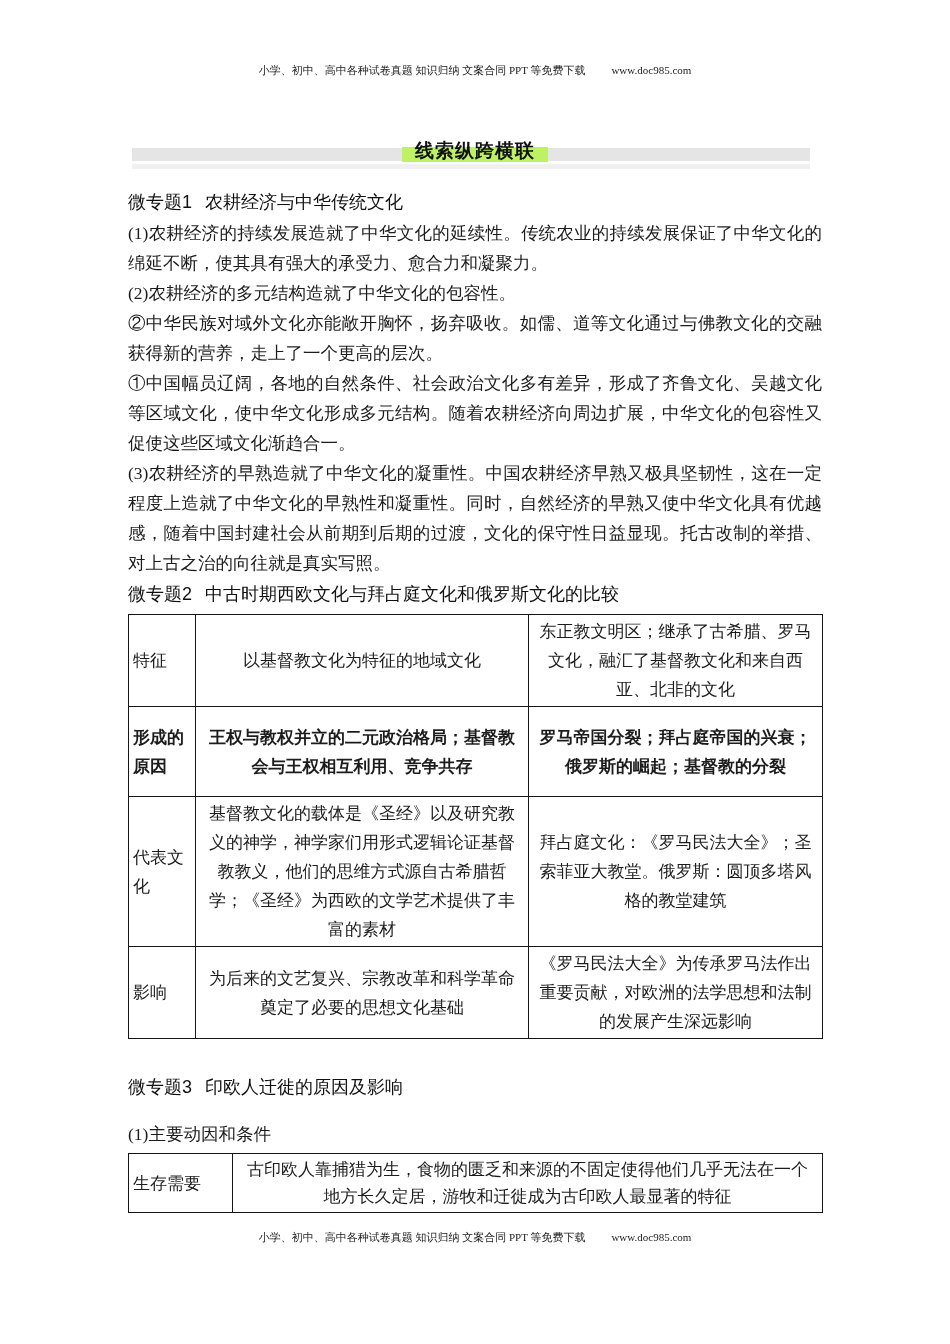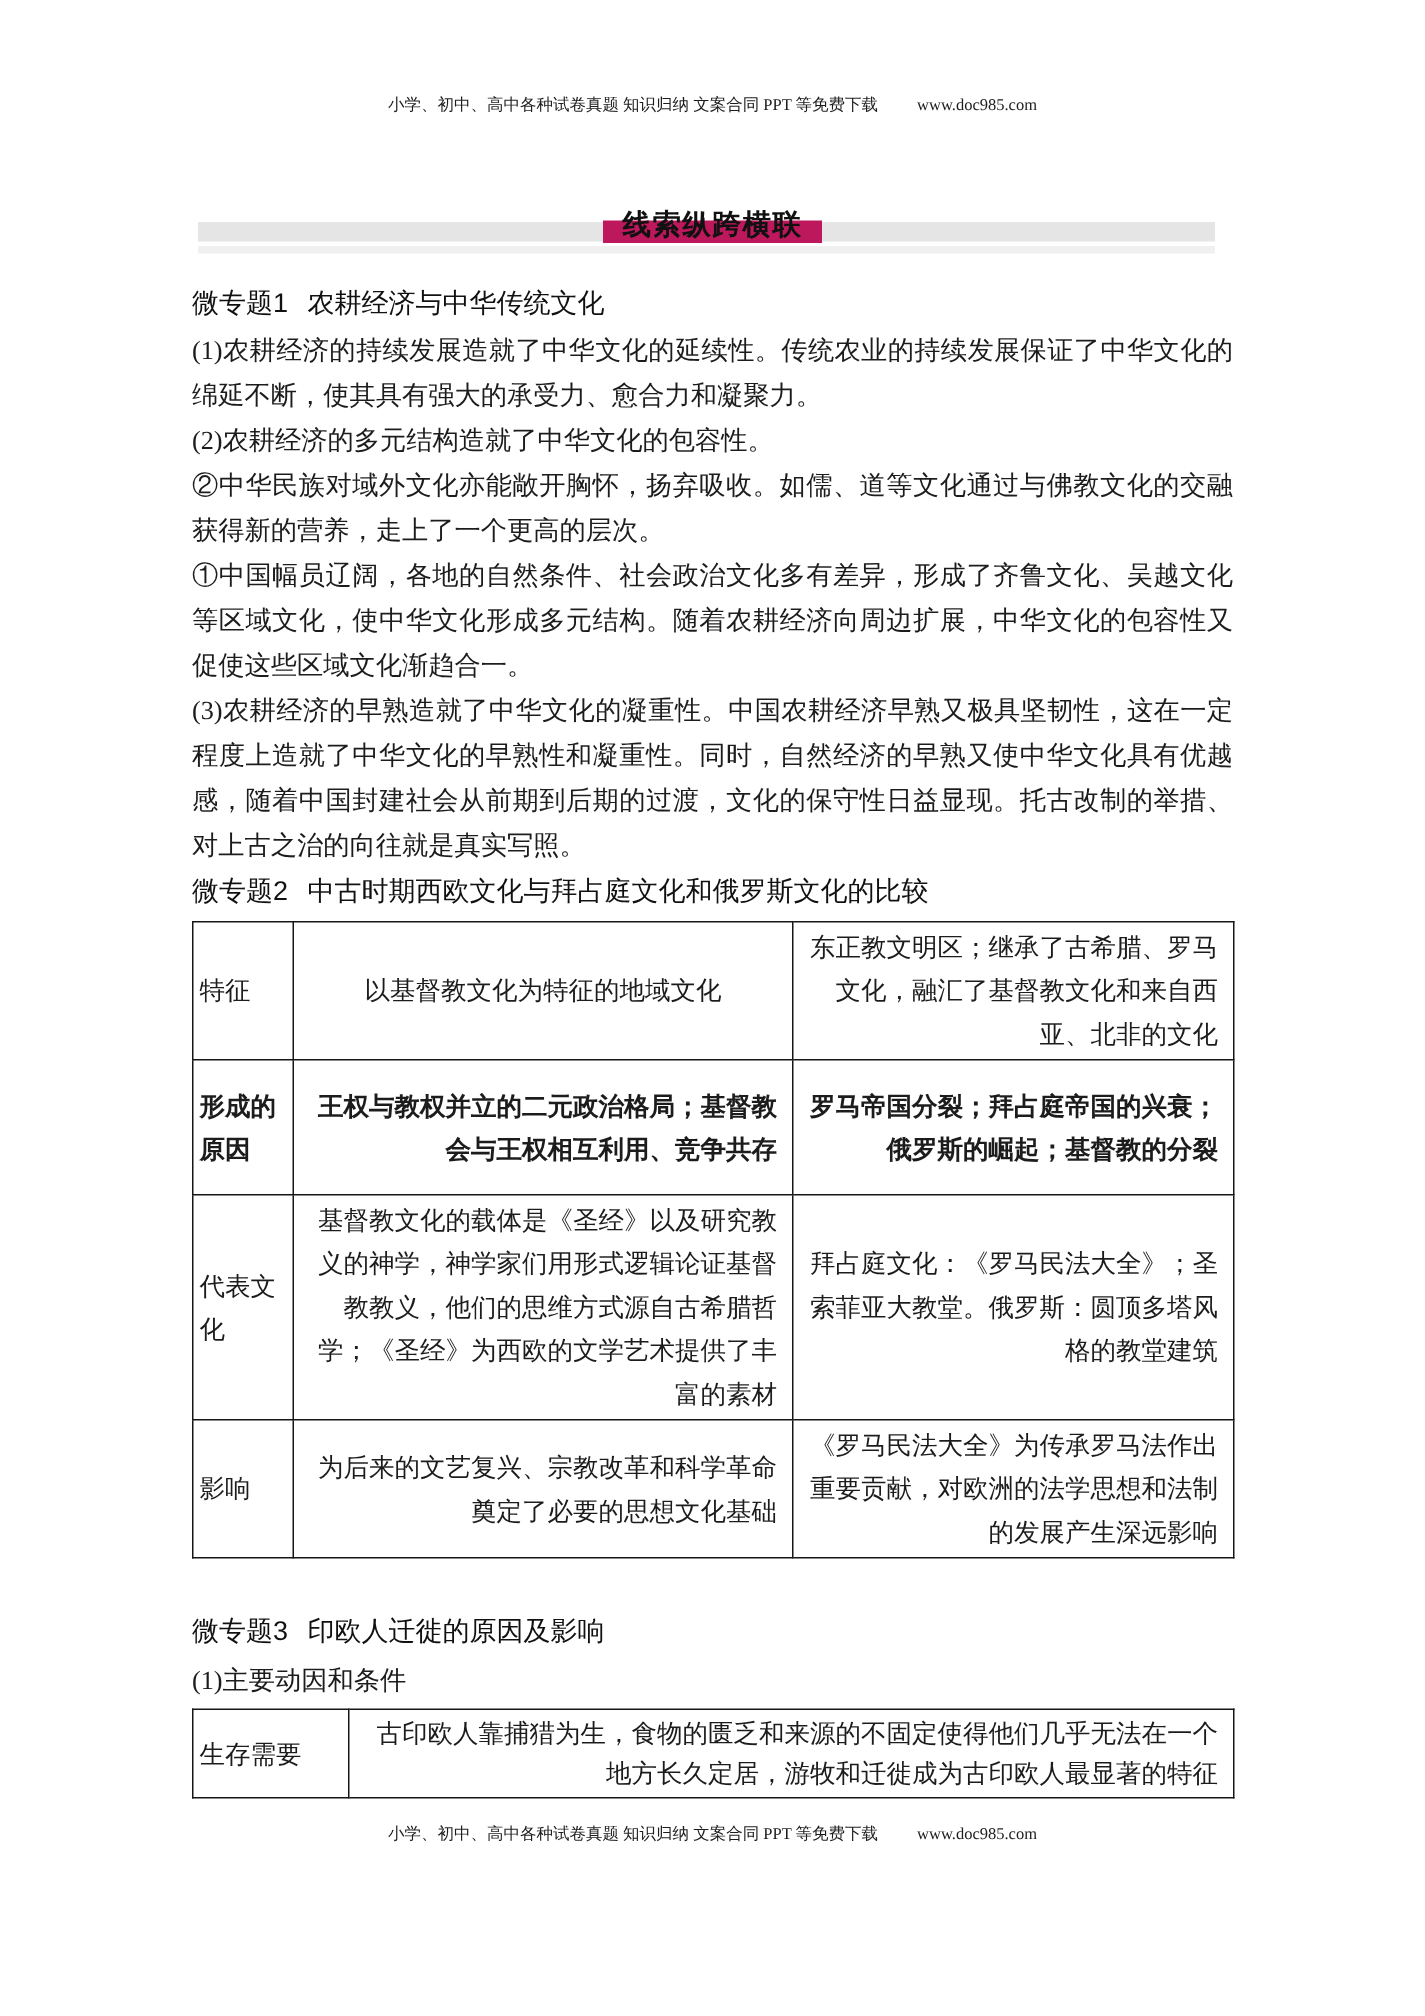--- a/index.html
+++ b/index.html
@@ -33,21 +33,21 @@
   .banner-bar {
     position: absolute; left: 4px; right: 12px; top: 14px; height: 13px;
     background: #e5e5e5;
   }
   .banner-bar2 {
     position: absolute; left: 4px; right: 12px; top: 30px; height: 5px;
     background: #f0f0f0;
   }
   .banner-title {
     position: absolute; left: 50%; transform: translateX(-50%);
-    top: 13px; height: 15px; background: #be185d; padding: 0 13px;
+    top: 13px; height: 15px; background: #bef264; padding: 0 13px;
   }
   .banner-title span {
     display: block; margin-top: -6px;
     font-family: "Liberation Sans", "DejaVu Sans", sans-serif;
     font-weight: bold; font-size: 19px; line-height: 19px;
     letter-spacing: 1px; color: #111;
   }
 
   
   .heading {
@@ -58,32 +58,32 @@
   .h-topic1 { margin-top: 20px; }
   .h-topic2 { margin-top: 4px; }
   .h-topic3 { margin-top: 36px; }
 
   
   .paras { margin-top: 4px; }
   .para {
     margin: 0; font-size: 17.5px; line-height: 30px;
     text-align: justify; color: #1c1c1c;
   }
-  .subheading { margin-top: 8px; font-size: 17.5px; line-height: 26px; }
+  .subheading { margin-top: 22px; font-size: 17.5px; line-height: 26px; }
 
   
   table {
     border-collapse: collapse; table-layout: fixed; width: 694px;
     margin-top: 8px;
   }
   td, th {
     border: 1.5px solid #161616;
     font-size: 17px; line-height: 29px; font-weight: normal;
     vertical-align: middle; padding: 2px 10px; color: #1c1c1c;
-    text-align: right; word-break: break-all;
+    text-align: center; word-break: break-all;
   }
   th { text-align: center; height: 28px; line-height: 26px; }
   .c-head { text-align: left; padding: 2px 4px; }
   td.center { text-align: center; }
   .t1 .rh0 td { height: 83px; }
   .t1 .rh1 td { height: 85px; font-weight: bold; }
   .t1 .rh2 td { height: 140px; }
   .t1 .rh3 td { height: 84px; }
   .t2 { margin-top: 6px; }
   .t2 td { line-height: 27px; height: 52px; }

